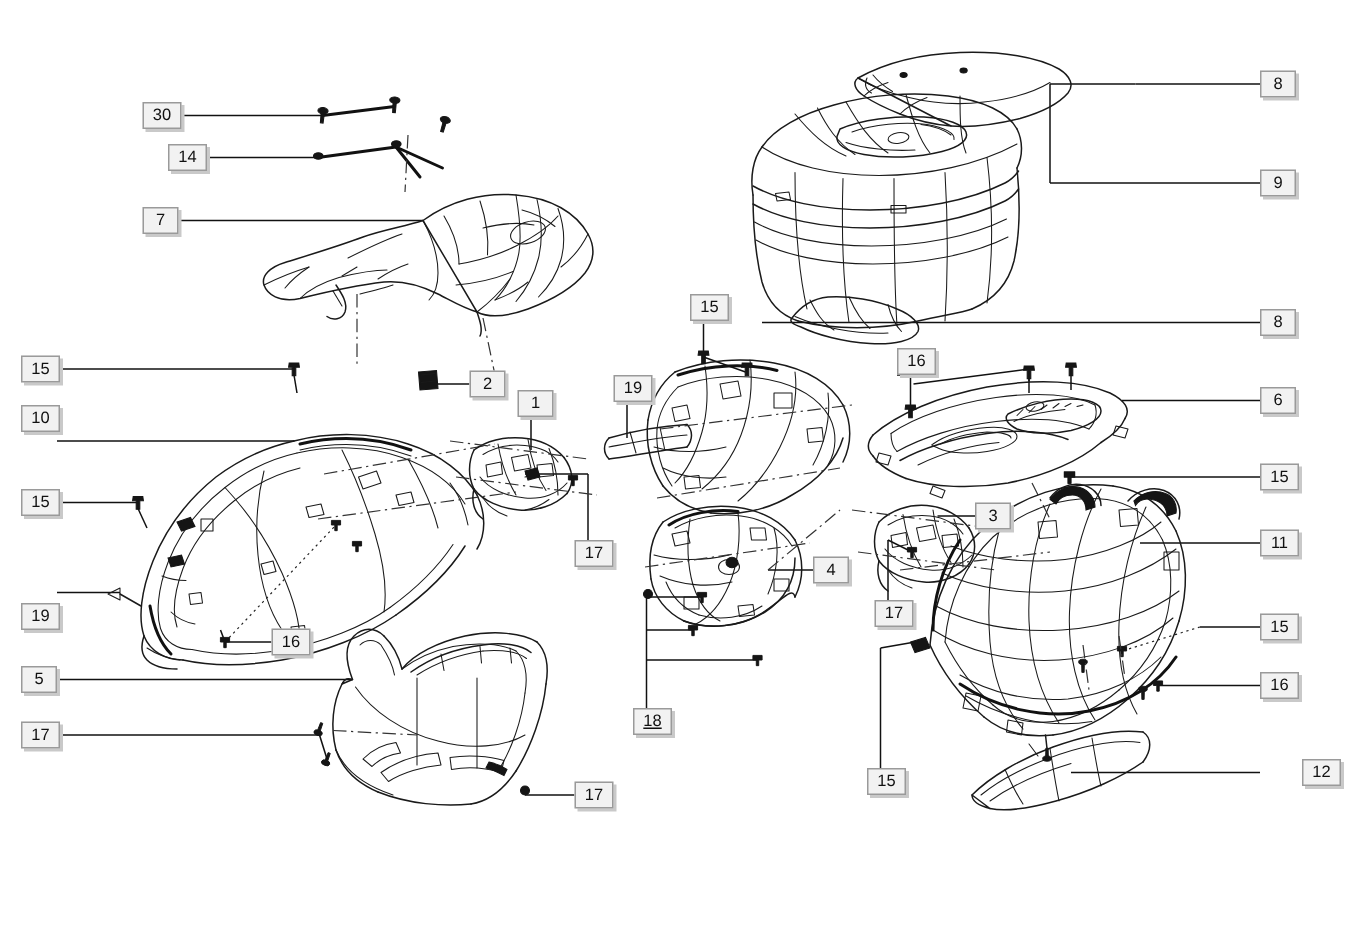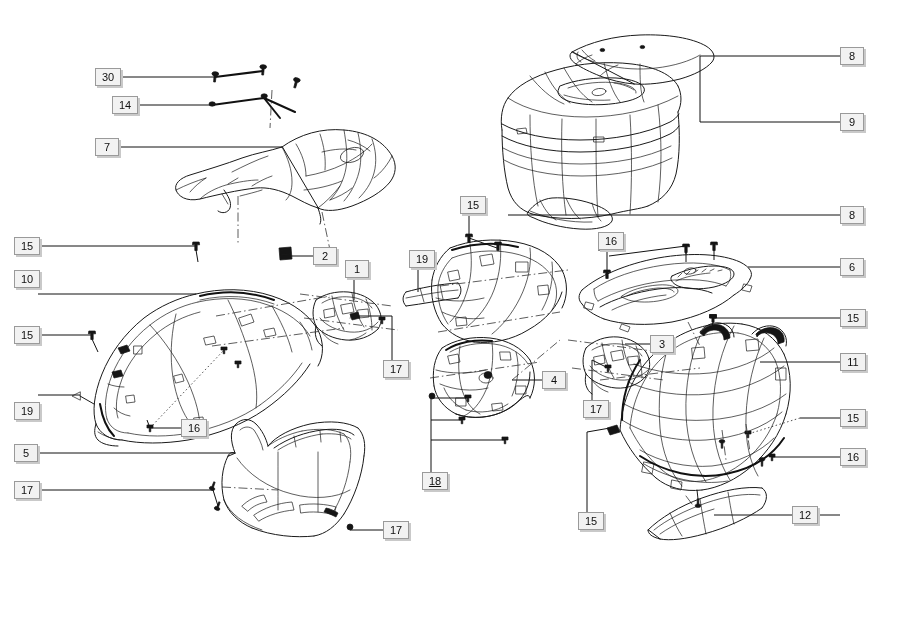--- a/index.html
+++ b/index.html
@@ -646,15 +646,15 @@
 <div class="callout w3" style="left:583px;top:400px;">17</div>
 <div class="callout w3" style="left:578px;top:512px;">15</div>
 <div class="callout" style="left:840px;top:47px;">8</div>
 <div class="callout" style="left:840px;top:113px;">9</div>
 <div class="callout" style="left:840px;top:206px;">8</div>
 <div class="callout" style="left:840px;top:258px;">6</div>
 <div class="callout w3" style="left:840px;top:309px;">15</div>
 <div class="callout w3" style="left:840px;top:353px;">11</div>
 <div class="callout w3" style="left:840px;top:409px;">15</div>
 <div class="callout w3" style="left:840px;top:448px;">16</div>
-<div class="callout w3" style="left:792px;top:506px;">12</div>
+<div class="callout w3" style="left:868px;top:506px;">12</div>
 
 </div>
 
 </body></html>

